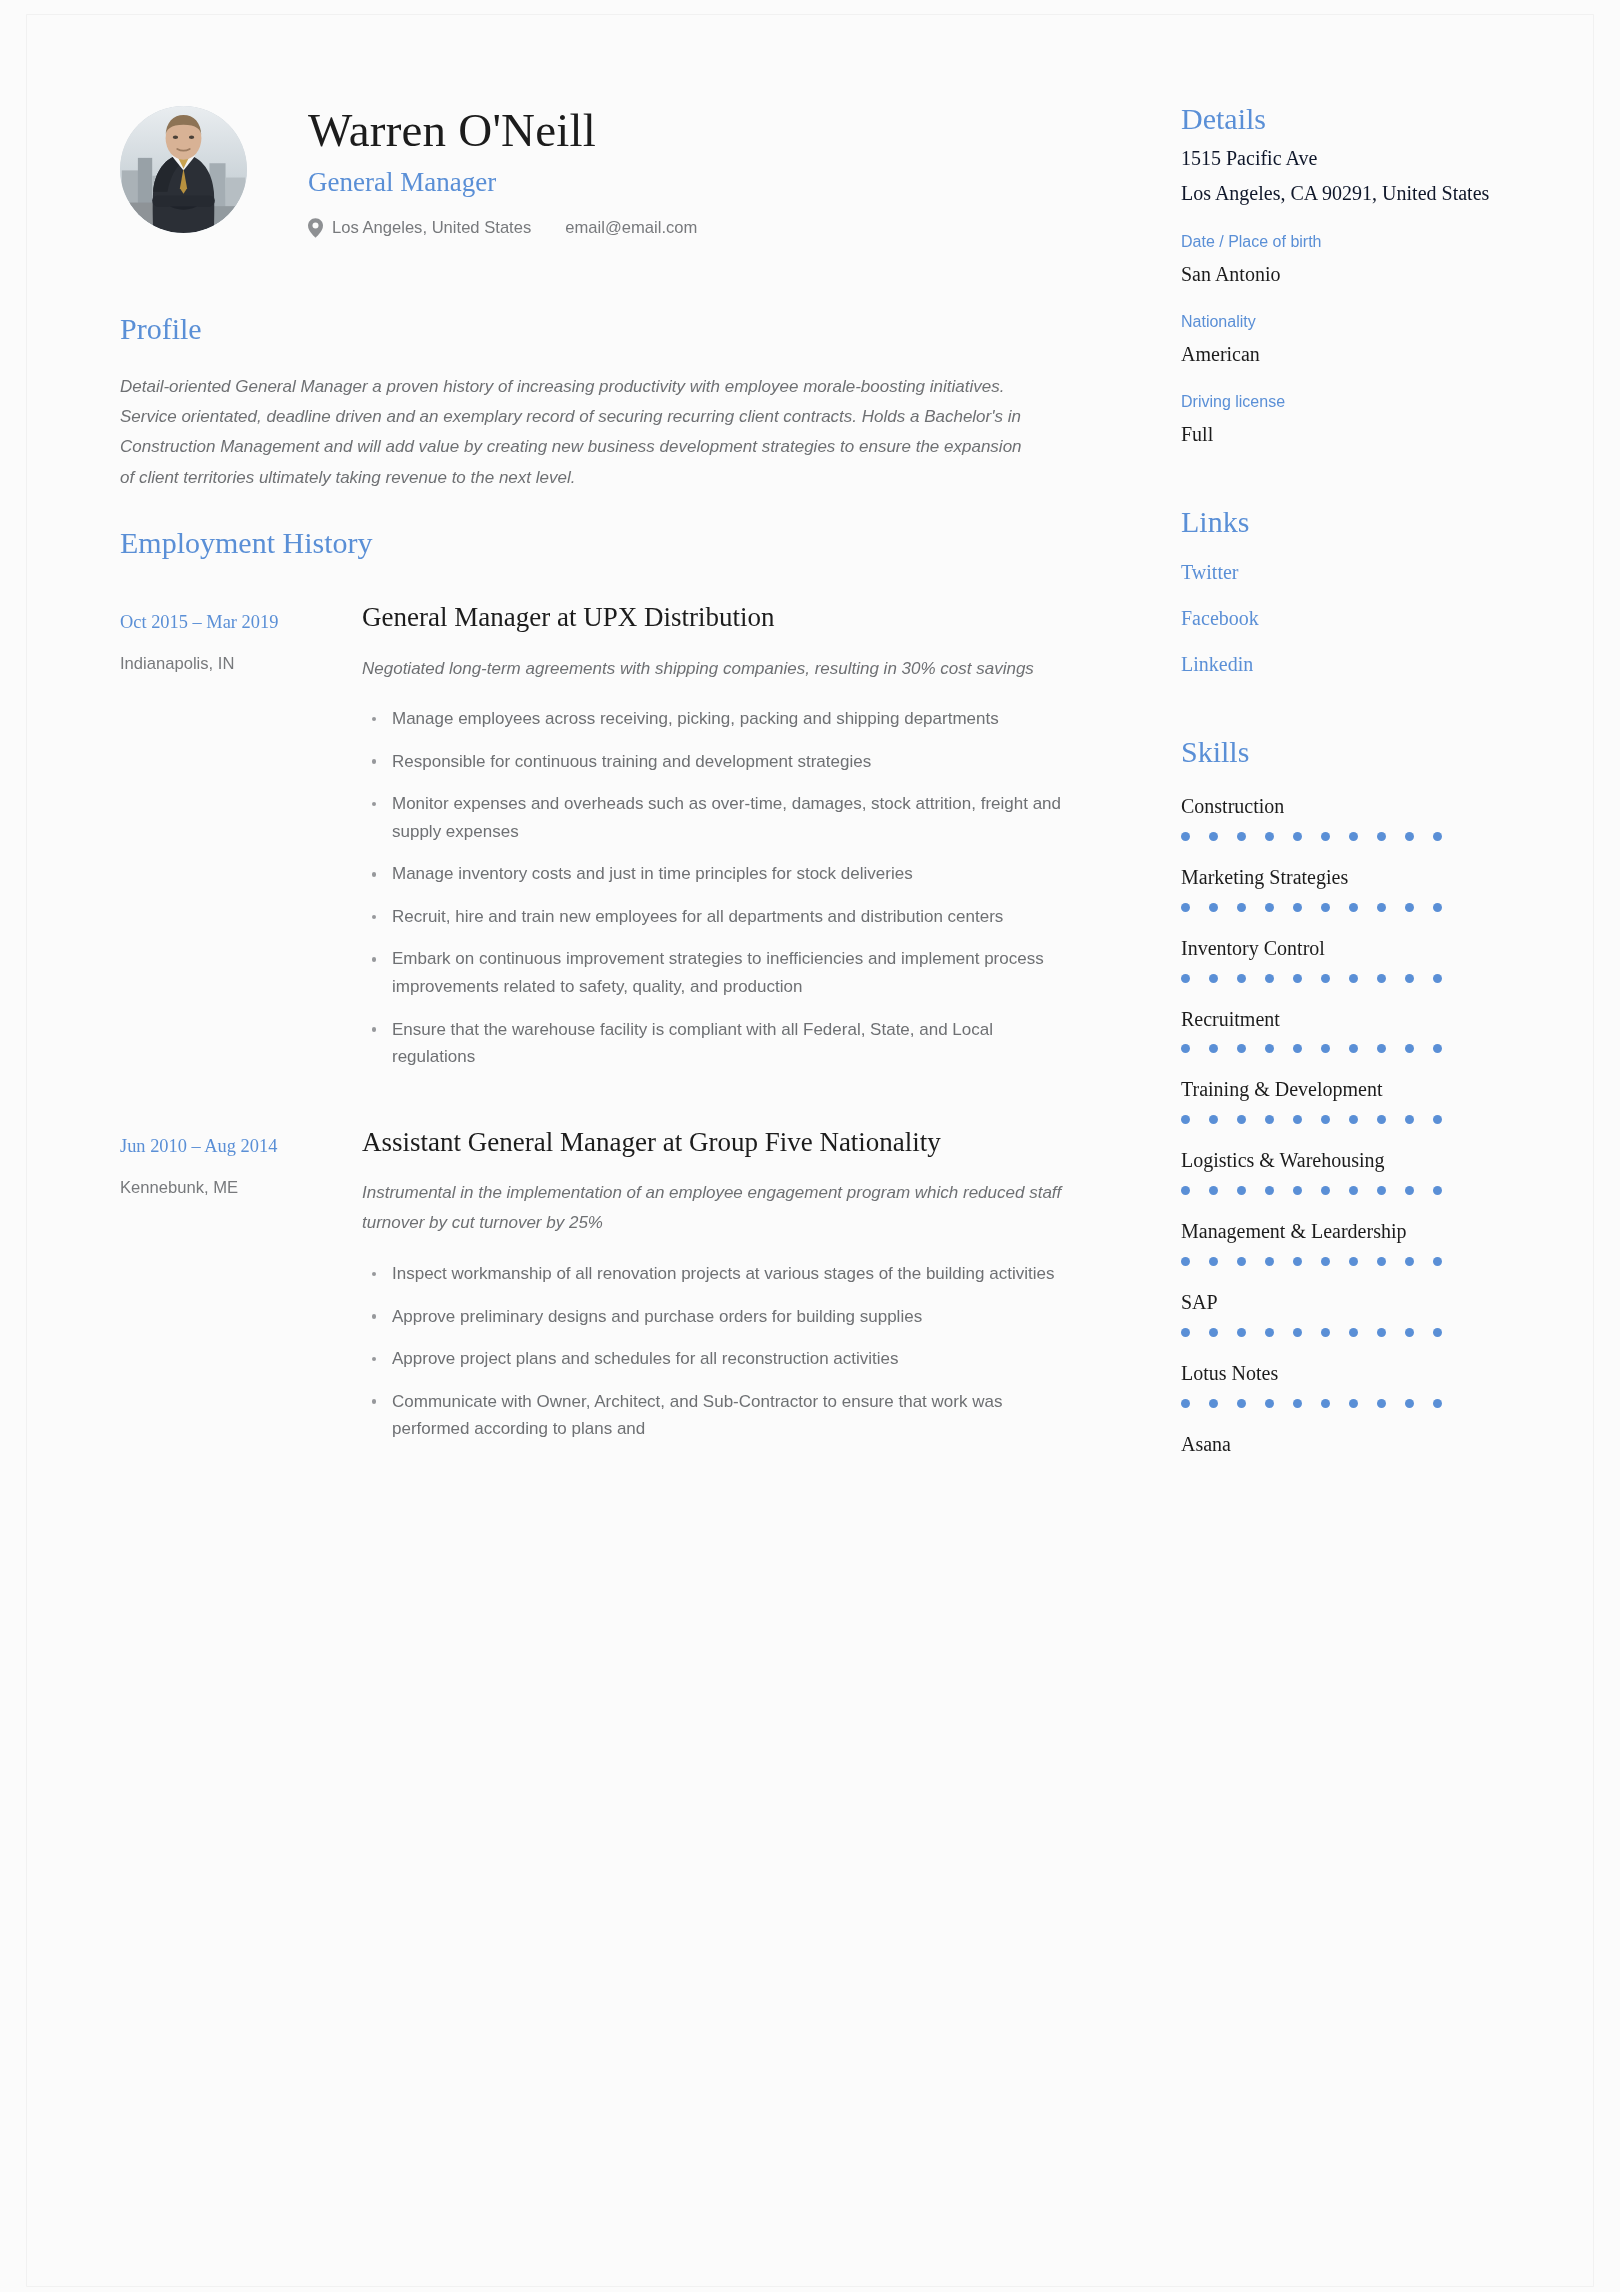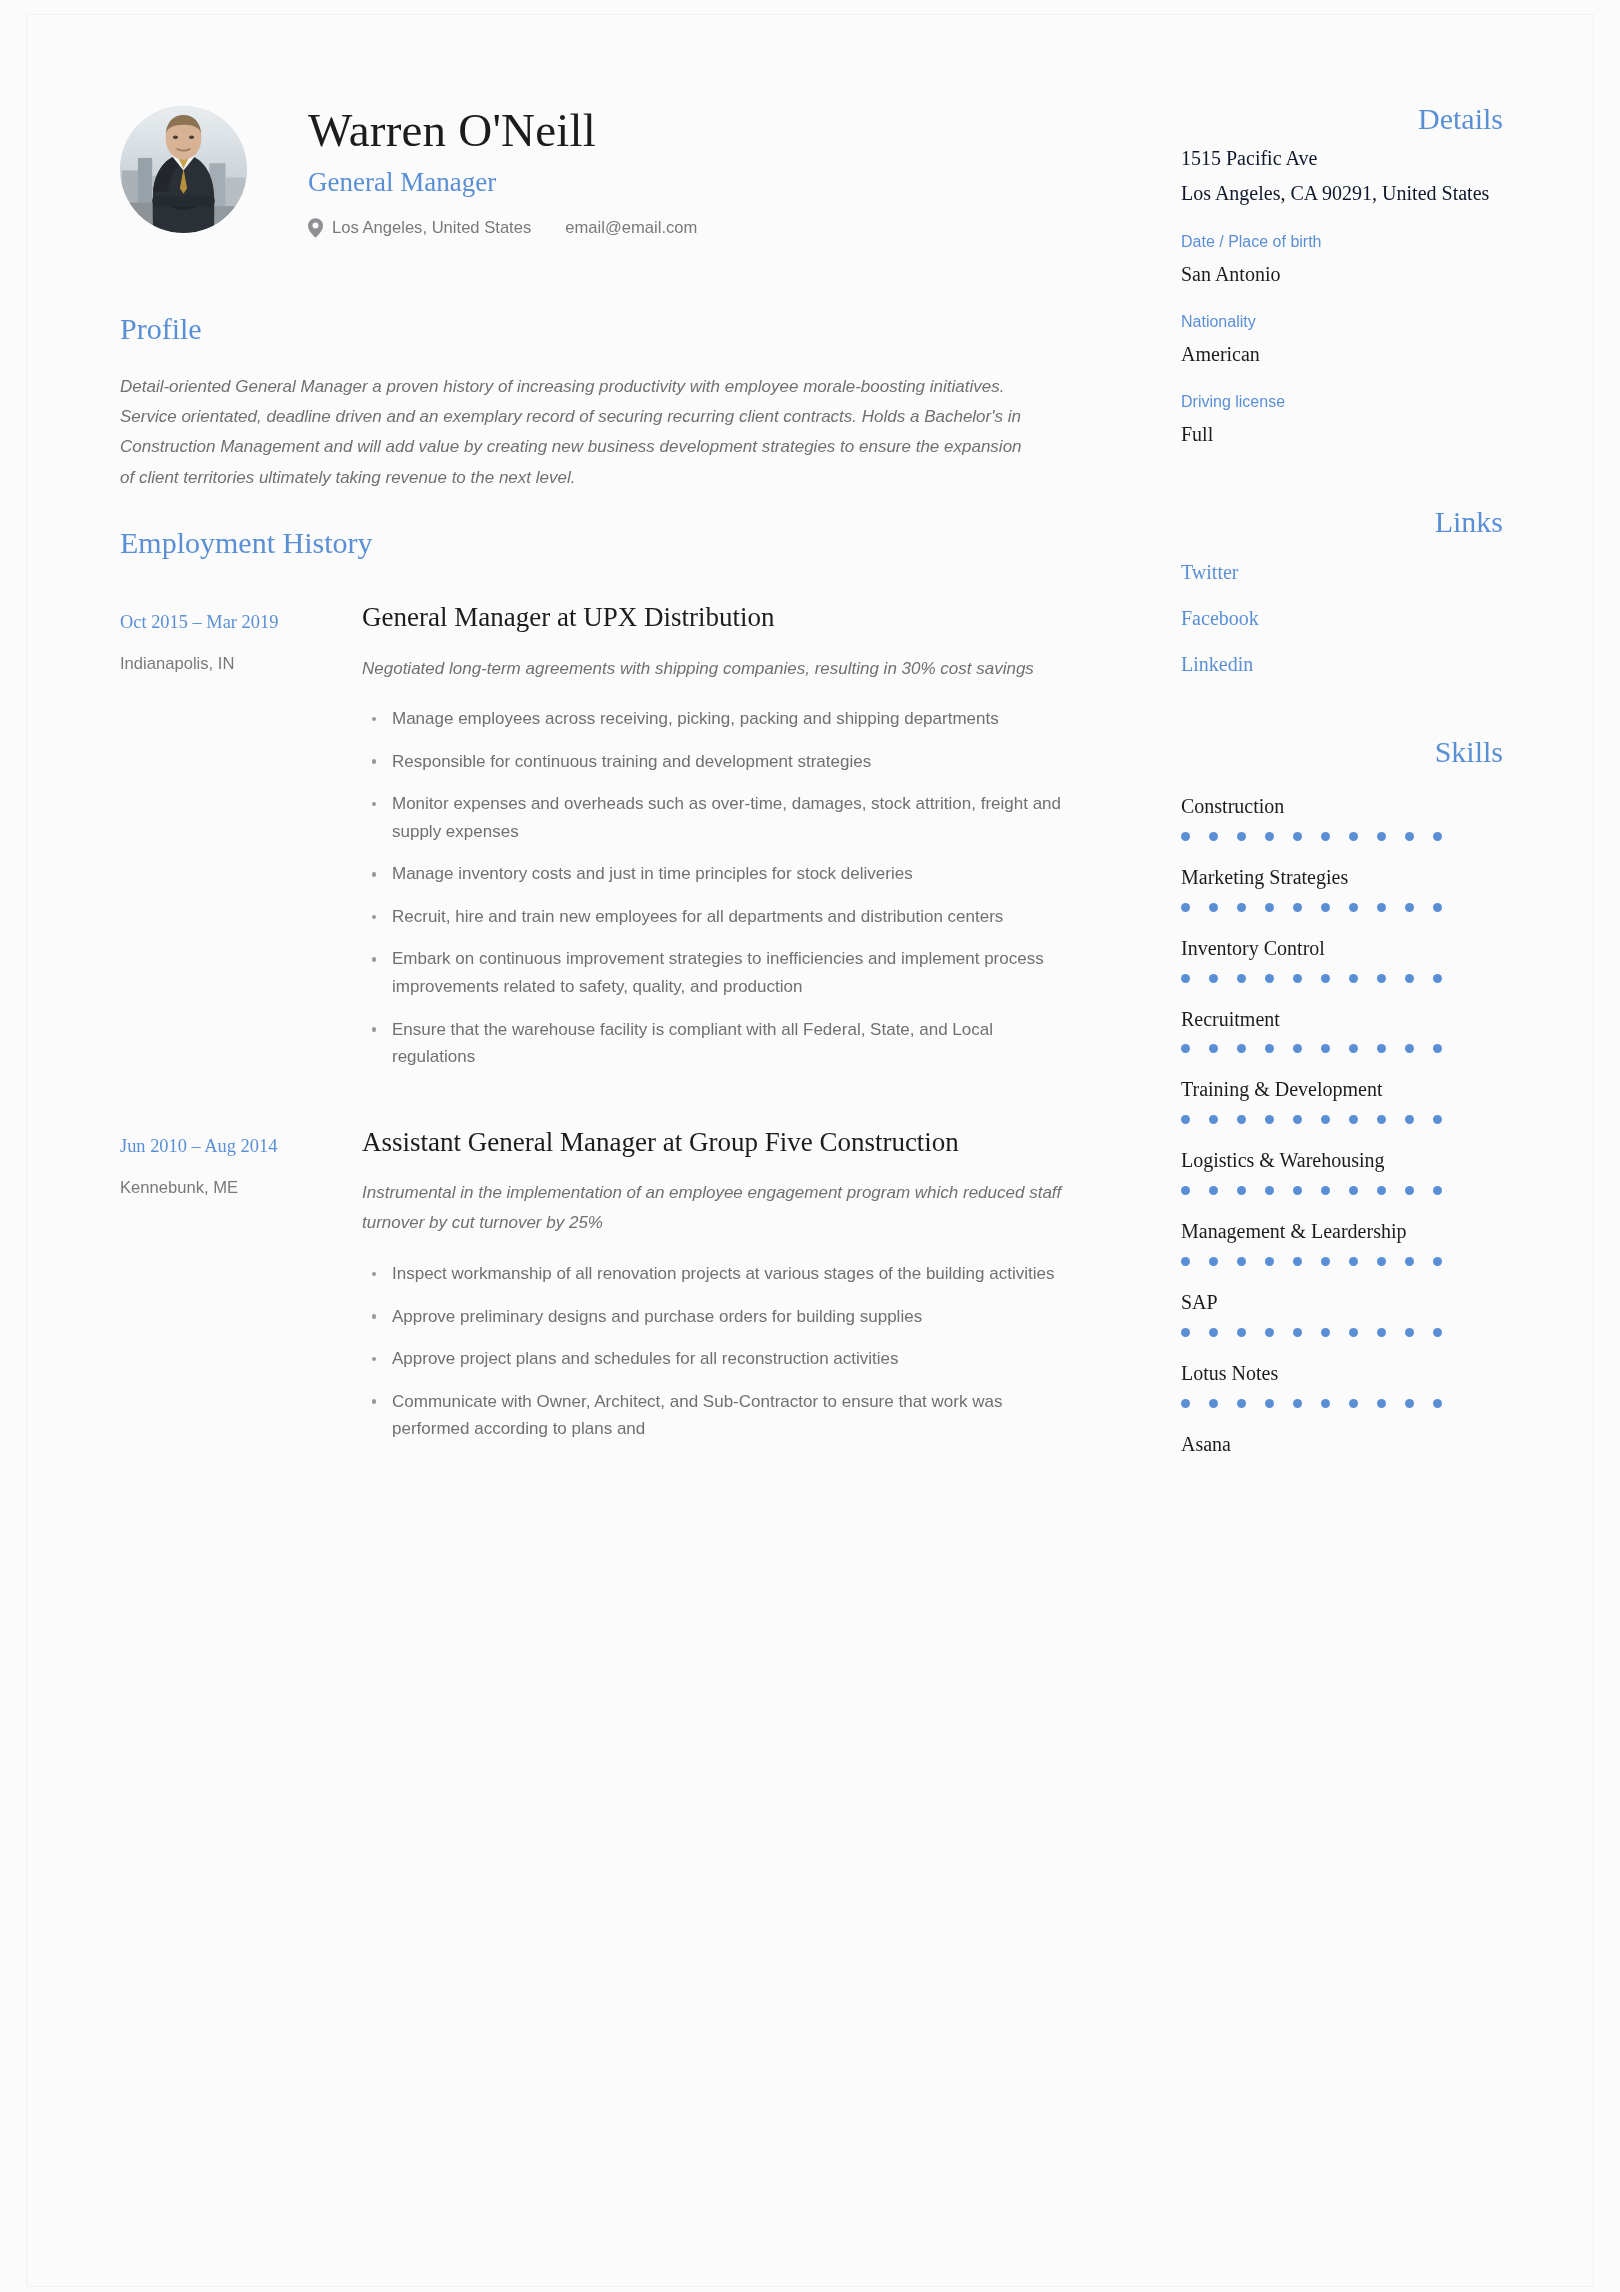--- a/index.html
+++ b/index.html
@@ -157,21 +157,20 @@
     background: #96989b;
   }
 
   
   .side-head {
     font-family: "Liberation Serif", serif;
     font-size: 30px;
     color: #5a8fd6;
     font-weight: 400;
     line-height: 1.2;
-    text-align: right;
   }
   .side-sec + .side-sec { margin-top: 57px; }
 
   .addr-line {
     font-family: "Liberation Serif", serif;
     font-size: 20px;
     color: #0f172a;
     line-height: 1.36;
     margin-top: 8px;
   }
@@ -308,21 +307,21 @@
                     <li>Ensure that the warehouse facility is compliant with all Federal, State, and Local regulations</li>
                   </ul>
                 </div>
               </div>
               <div class="job">
                 <div class="job-meta">
                   <div class="job-dates">Jun 2010 – Aug 2014</div>
                   <div class="job-place">Kennebunk, ME</div>
                 </div>
                 <div class="job-body">
-                  <div class="job-title">Assistant General Manager at Group Five Construction</div>
+                  <div class="job-title">Assistant General Manager at Group Five Nationality</div>
                   <div class="job-summary">Instrumental in the implementation of an employee engagement program which reduced staff turnover by cut turnover by 25%</div>
                   <ul class="job-bullets">
                     <li>Inspect workmanship of all renovation projects at various stages of the building activities</li>
                     <li>Approve preliminary designs and purchase orders for building supplies</li>
                     <li>Approve project plans and schedules for all reconstruction activities</li>
                     <li>Communicate with Owner, Architect, and Sub-Contractor to ensure that work was performed according to plans and</li>
                   </ul>
                 </div>
               </div>
             </div>

